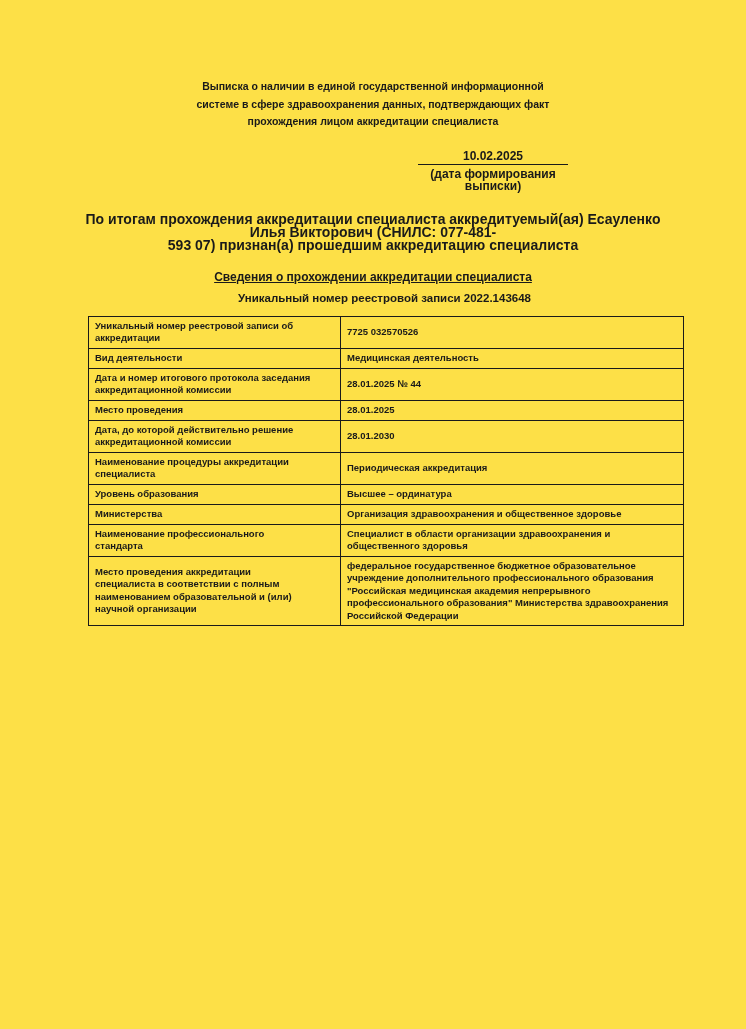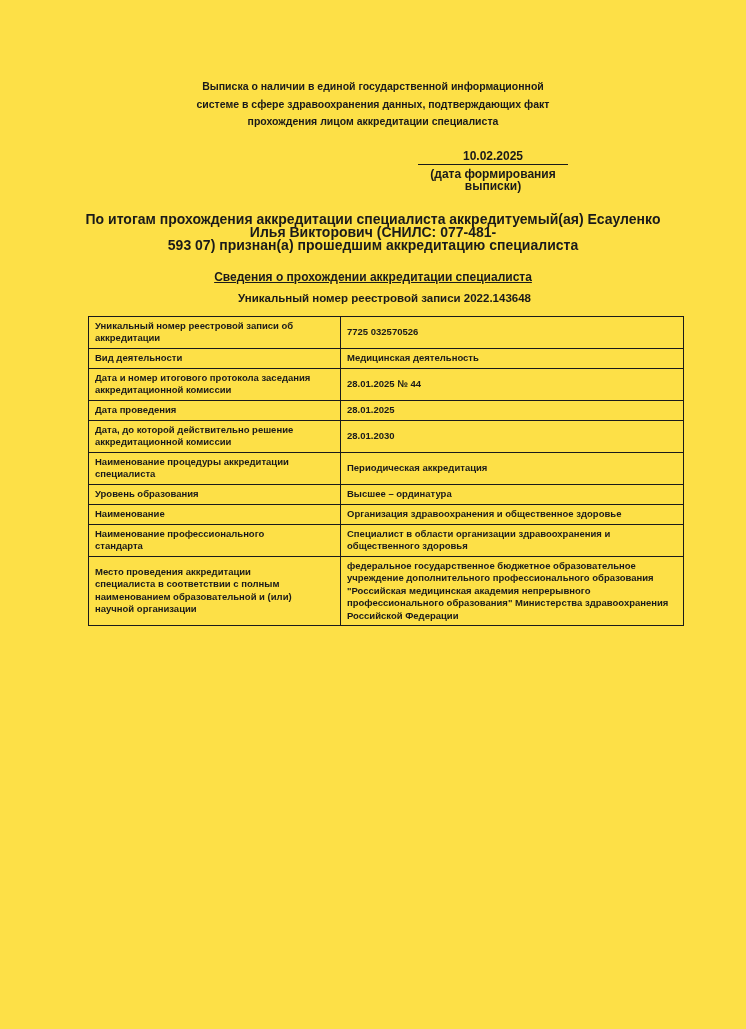--- a/index.html
+++ b/index.html
@@ -121,21 +121,21 @@
     <td class="value-cell">Медицинская деятельность</td>
   </tr>
 
   <tr>
     <td class="label-cell">Дата и номер итогового протокола заседания
 аккредитационной комиссии</td>
     <td class="value-cell">28.01.2025 № 44</td>
   </tr>
 
   <tr>
-    <td class="label-cell">Дата проведения</td>
+    <td class="label-cell">Место проведения</td>
     <td class="value-cell">28.01.2025</td>
   </tr>
 
   <tr>
     <td class="label-cell">Дата, до которой действительно решение
 аккредитационной комиссии</td>
     <td class="value-cell">28.01.2030</td>
   </tr>
 
   <tr>
@@ -143,21 +143,21 @@
 специалиста</td>
     <td class="value-cell">Периодическая аккредитация</td>
   </tr>
 
   <tr>
     <td class="label-cell">Уровень образования</td>
     <td class="value-cell">Высшее – ординатура</td>
   </tr>
 
   <tr>
-    <td class="label-cell">Наименование</td>
+    <td class="label-cell">Министерства</td>
     <td class="value-cell">Организация здравоохранения и общественное здоровье</td>
   </tr>
 
   <tr>
     <td class="label-cell">Наименование профессионального
 стандарта</td>
     <td class="value-cell">Специалист в области организации здравоохранения и
 общественного здоровья</td>
   </tr>
 

